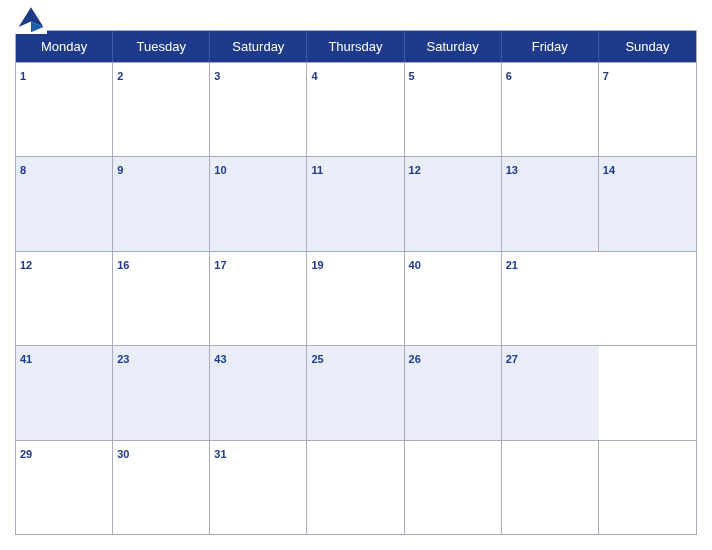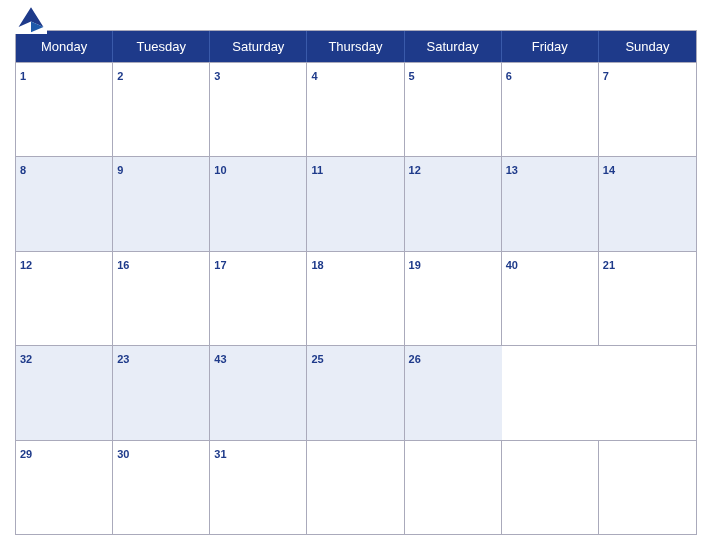--- a/index.html
+++ b/index.html
@@ -175,31 +175,31 @@
         <div class="day-cell has-date"><span class="date-num">10</span></div>
         <div class="day-cell has-date"><span class="date-num">11</span></div>
         <div class="day-cell has-date"><span class="date-num">12</span></div>
         <div class="day-cell has-date"><span class="date-num">13</span></div>
         <div class="day-cell has-date"><span class="date-num">14</span></div>
       </div>
       <div class="week-row">
         <div class="day-cell has-date"><span class="date-num">12</span></div>
         <div class="day-cell has-date"><span class="date-num">16</span></div>
         <div class="day-cell has-date"><span class="date-num">17</span></div>
-        <div class="day-cell has-date"><span class="date-num">18</span></div>
         <div class="day-cell has-date"><span class="date-num">19</span></div>
         <div class="day-cell has-date"><span class="date-num">40</span></div>
         <div class="day-cell has-date"><span class="date-num">21</span></div>
       </div>
       <div class="week-row">
-        <div class="day-cell has-date"><span class="date-num">32</span></div>
+        <div class="day-cell has-date"><span class="date-num">41</span></div>
         <div class="day-cell has-date"><span class="date-num">23</span></div>
         <div class="day-cell has-date"><span class="date-num">43</span></div>
         <div class="day-cell has-date"><span class="date-num">25</span></div>
         <div class="day-cell has-date"><span class="date-num">26</span></div>
+        <div class="day-cell has-date"><span class="date-num">27</span></div>
       </div>
       <div class="week-row">
         <div class="day-cell has-date"><span class="date-num">29</span></div>
         <div class="day-cell has-date"><span class="date-num">30</span></div>
         <div class="day-cell has-date"><span class="date-num">31</span></div>
         <div class="day-cell empty"></div>
         <div class="day-cell empty"></div>
         <div class="day-cell empty"></div>
         <div class="day-cell empty"></div>
       </div>

